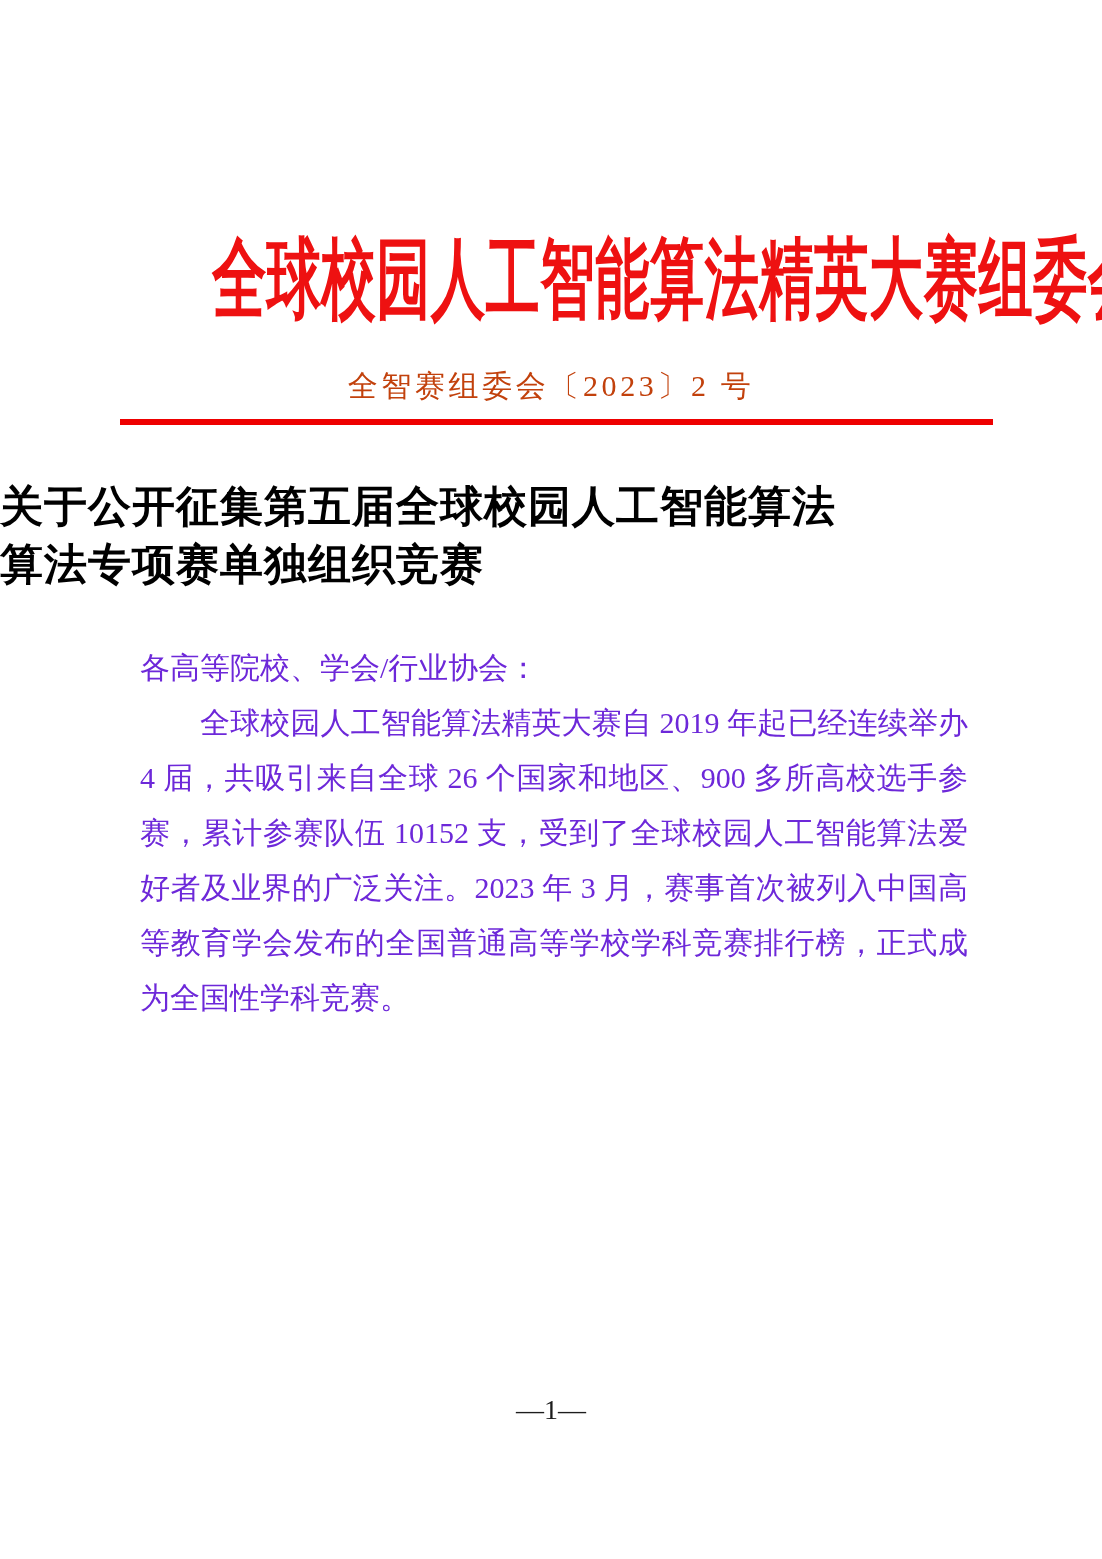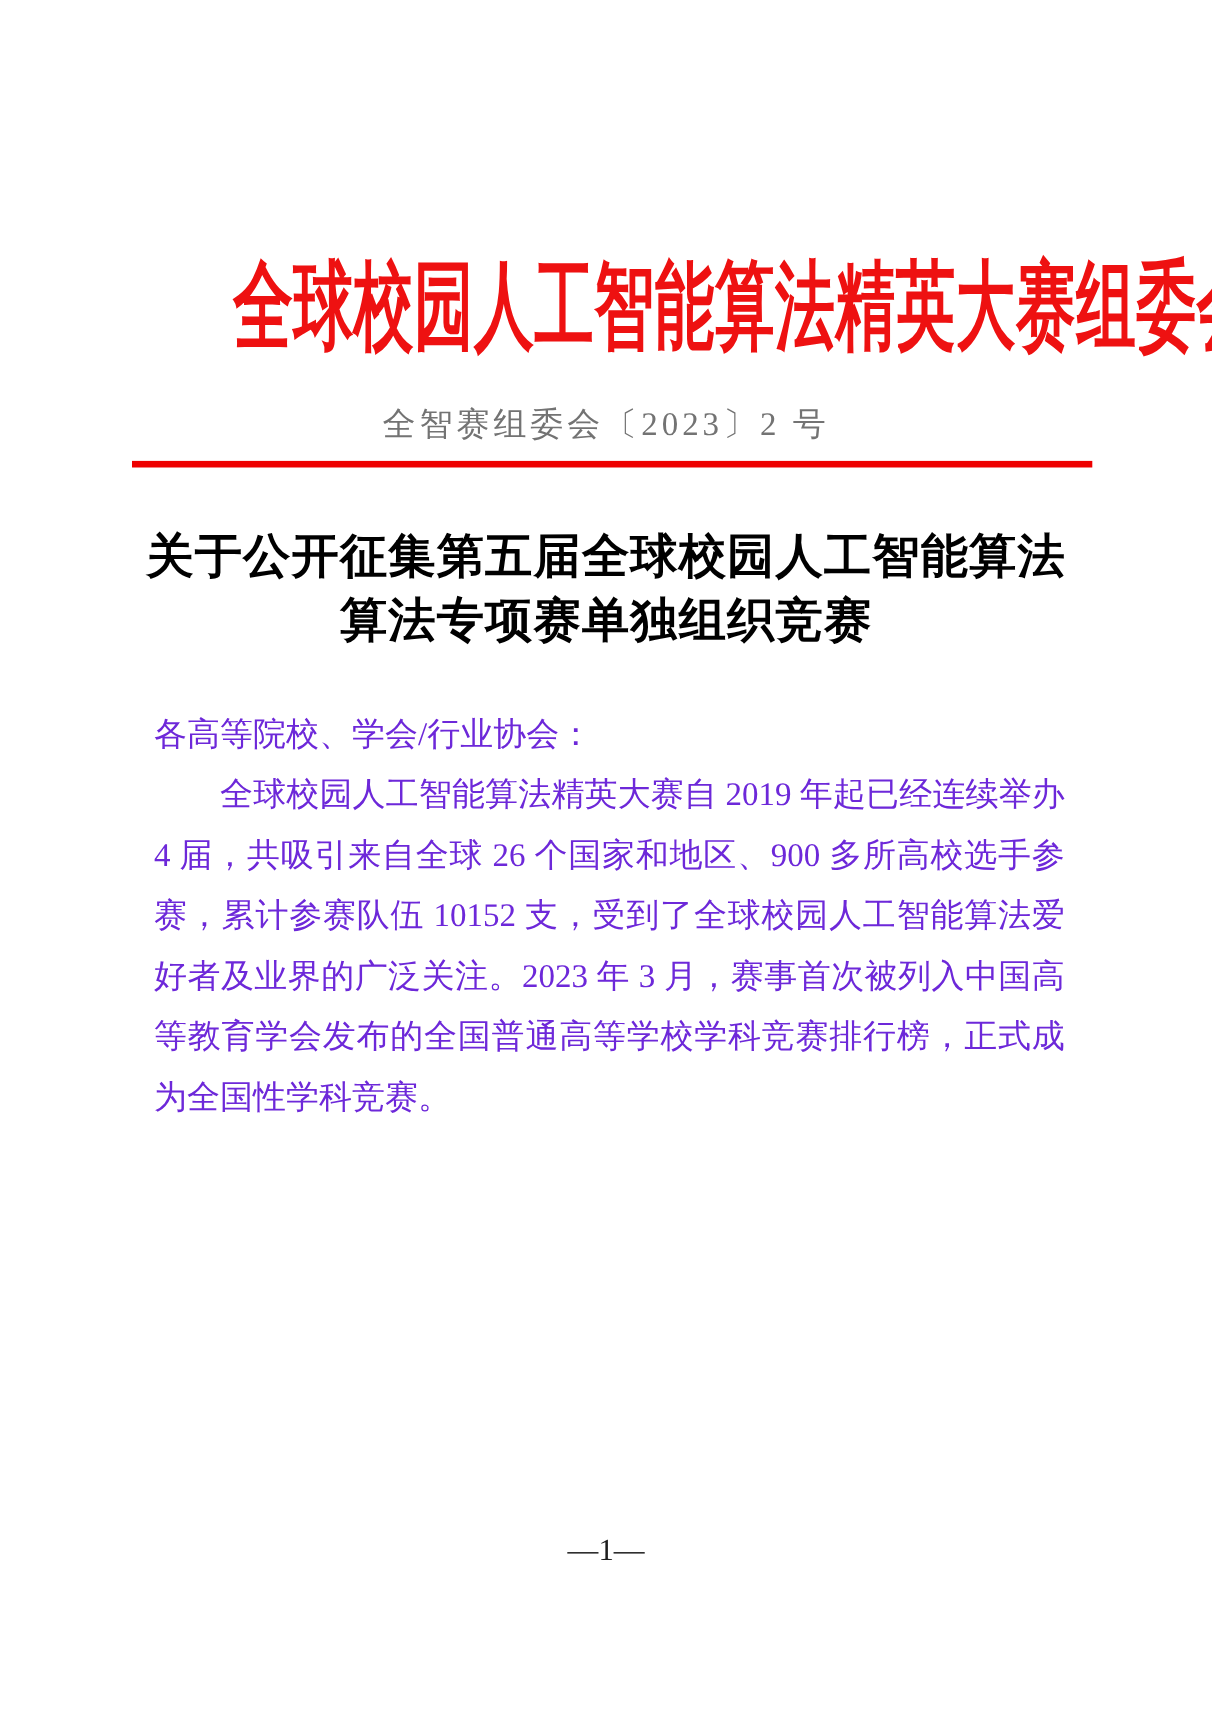--- a/index.html
+++ b/index.html
@@ -32,42 +32,42 @@
     transform-origin: 50% 50%;
     letter-spacing: 1px;
   }
   
   .docnum {
     position: absolute;
     top: 366px;
     left: 0;
     width: 100%;
     text-align: center;
-    color: #737373;
+    color: #c2410c;
     font-size: 30px;
     line-height: 40px;
     letter-spacing: 0.12em;
   }
   
   .rule {
     position: absolute;
     top: 419px;
     left: 120px;
     width: 873px;
     height: 6px;
     background: #ee0000;
   }
   
   .title {
     position: absolute;
     top: 478px;
     left: 0;
     width: 100%;
     margin: 0;
-    text-align: center;
+    text-align: left;
     color: #000000;
     font-weight: bold;
     font-size: 43px;
     line-height: 58px;
     letter-spacing: 1px;
   }
   .title .title-line {
     display: block;
   }
   

